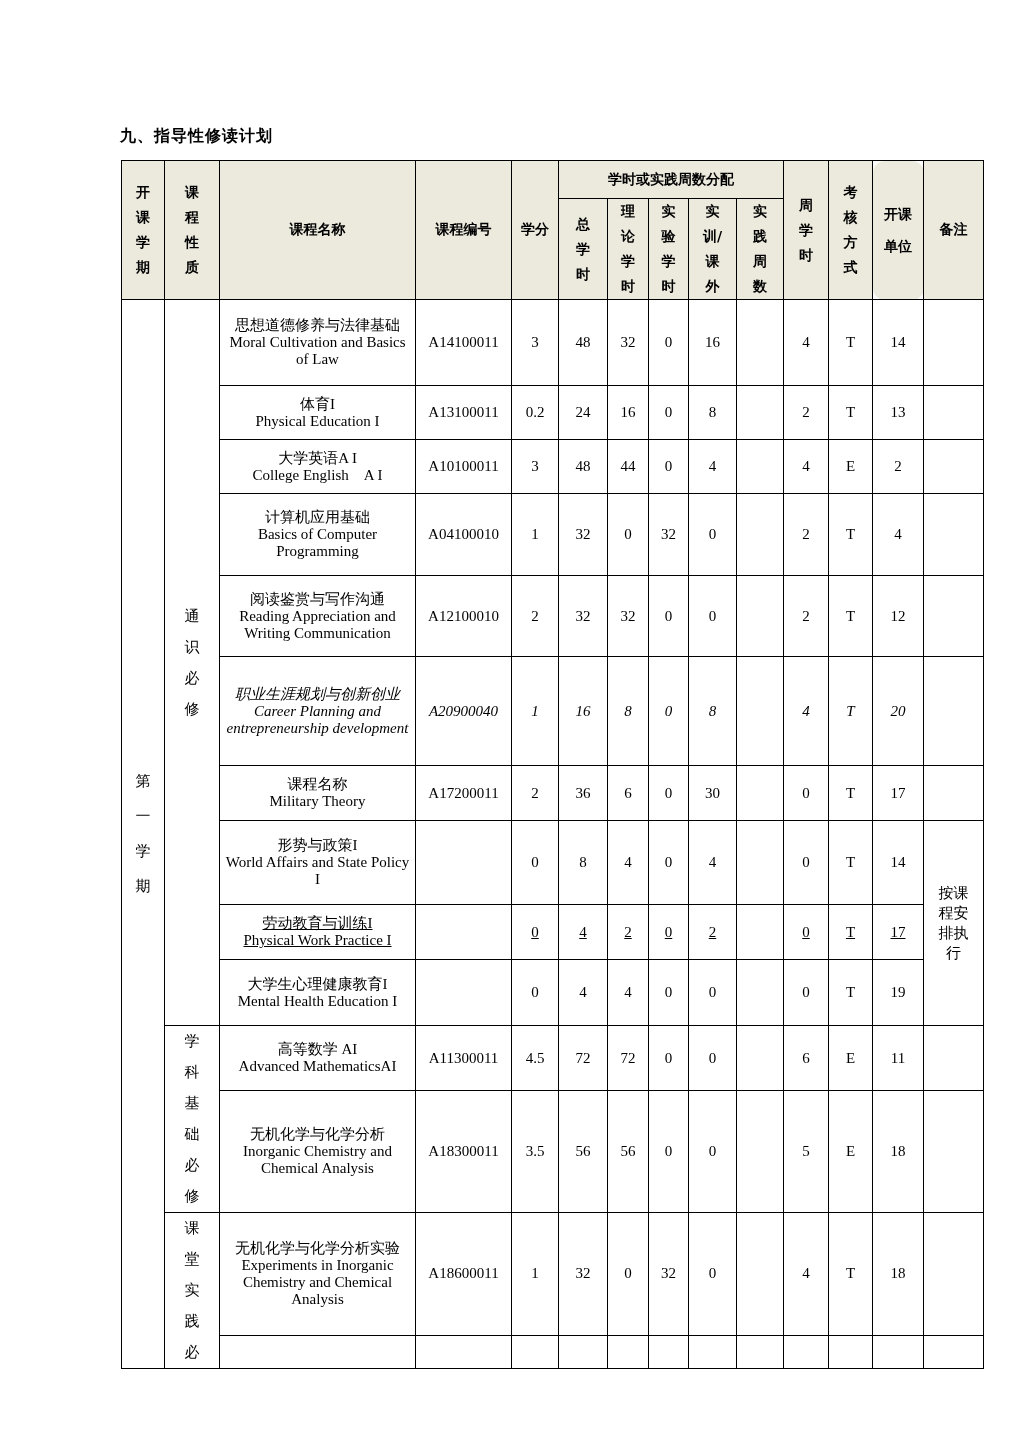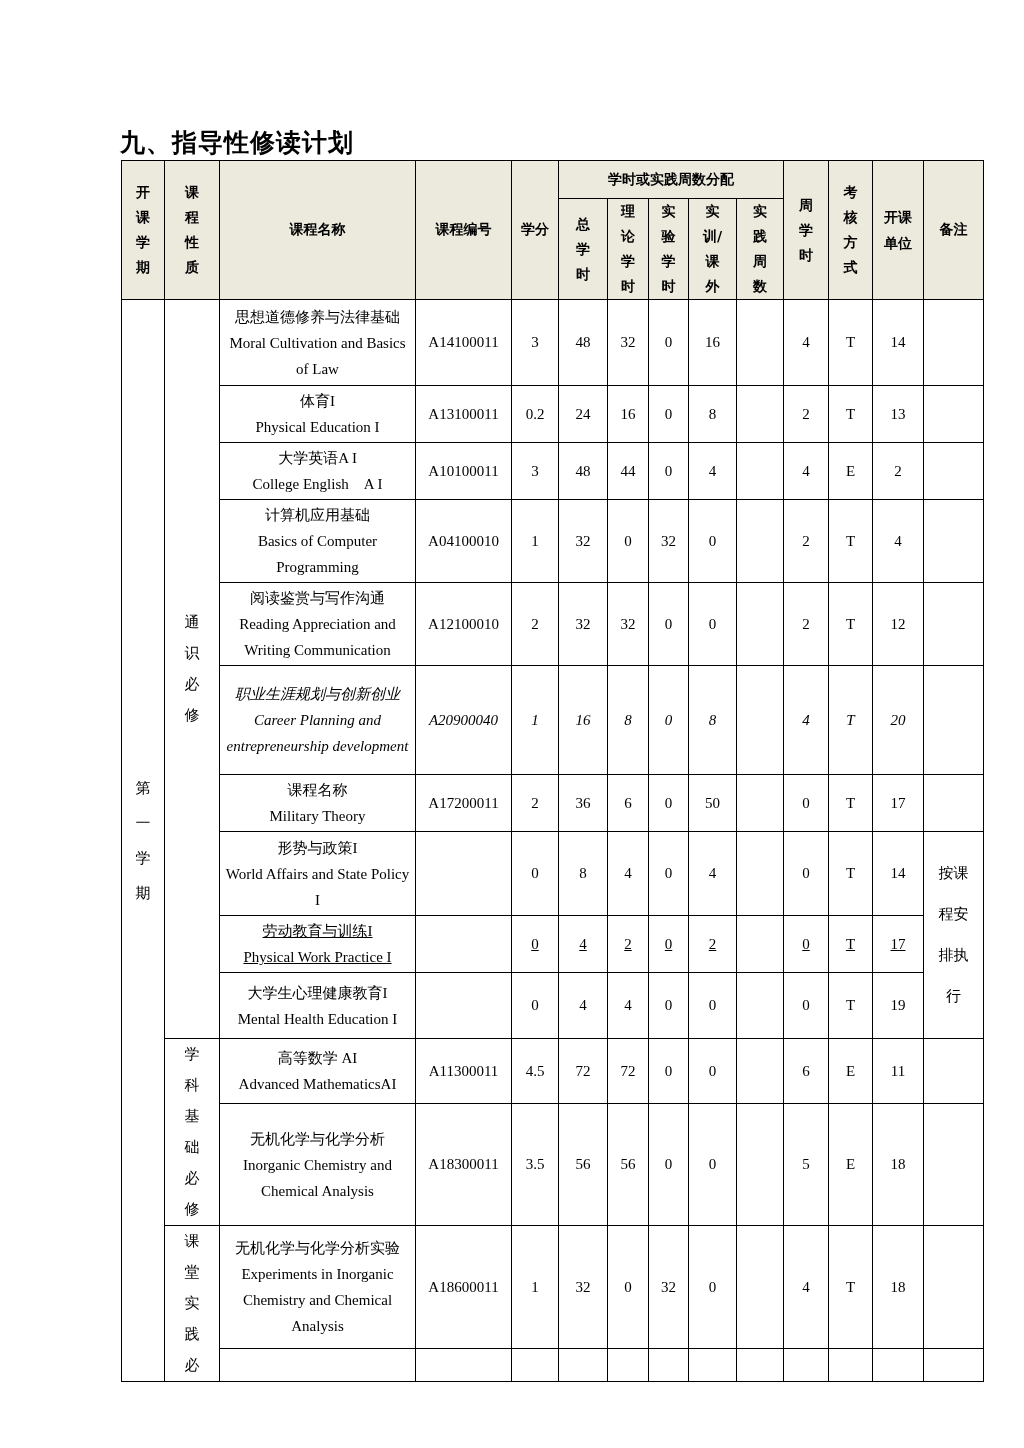--- a/index.html
+++ b/index.html
@@ -3,43 +3,43 @@
 <meta charset="utf-8">
 <style>
   html,body{margin:0;padding:0;}
   body{
     width:1024px;height:1448px;position:relative;background:#ffffff;
     font-family:"Liberation Serif","DejaVu Serif",serif;color:#000;
   }
   .page-title{
     position:absolute;left:120px;top:126px;
     font-family:"DejaVu Sans","Liberation Sans",sans-serif;
-    font-weight:bold;font-size:25px;letter-spacing:1px;
+    font-weight:bold;font-size:16px;letter-spacing:1px;
   }
   table.doc-table{
     position:absolute;left:121px;top:160px;
     border-collapse:collapse;table-layout:fixed;
   }
   .doc-table th,.doc-table td{
     border:1.5px solid #000;padding:0;margin:0;
     text-align:center;vertical-align:middle;overflow:hidden;
   }
   .doc-table th{
     background:#ece9dd;
     font-family:"DejaVu Sans","Liberation Sans",sans-serif;
     font-weight:bold;font-size:14px;
   }
   .vh{white-space:pre-line;line-height:25px;}
-  .ph{white-space:pre-line;line-height:26px;}
+  .ph{white-space:pre-line;line-height:32px;border-radius:12px;}
   .gh{height:37px;}
   td{font-size:15px;}
-  td.name{white-space:pre-line;line-height:26px;padding:2px 5px;}
+  td.name{white-space:pre-line;line-height:17px;padding:2px 5px;}
   td.vbody{white-space:pre-line;line-height:35px;}
   td.vcat{white-space:pre-line;line-height:31px;}
-  td.vremark{white-space:pre-line;line-height:41px;}
+  td.vremark{white-space:pre-line;line-height:20px;}
   tr.h2{height:98px;}
   tr.r1{height:86px;}  tr.r2{height:54px;}  tr.r3{height:54px;}
   tr.r4{height:82px;}  tr.r5{height:81px;}  tr.r6{height:109px;font-style:italic;}
   tr.r7{height:55px;}  tr.r8{height:84px;}  tr.r9{height:55px;text-decoration:underline;}
   tr.r10{height:66px;} tr.r11{height:57px;} tr.r12{height:106px;}
   tr.r13{height:107px;}tr.r14{height:29px;}
 </style>
 </head>
 <body>
 
@@ -208,21 +208,21 @@
     <td></td>
   </tr>
   <tr class="r7">
     <td class="name">课程名称
 Military Theory</td>
     <td>A17200011</td>
     <td>2</td>
     <td>36</td>
     <td>6</td>
     <td>0</td>
-    <td>50</td>
+    <td>30</td>
     <td></td>
     <td>0</td>
     <td>T</td>
     <td>17</td>
     <td></td>
   </tr>
   <tr class="r8">
     <td class="name">形势与政策I
 World Affairs and State Policy　I</td>
     <td></td>

